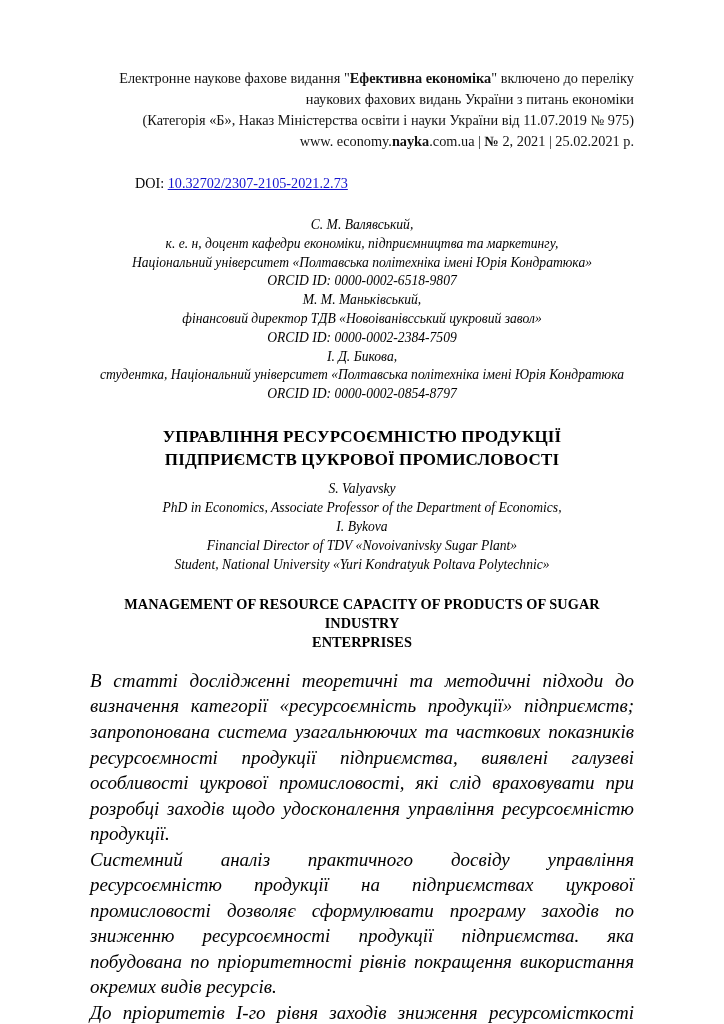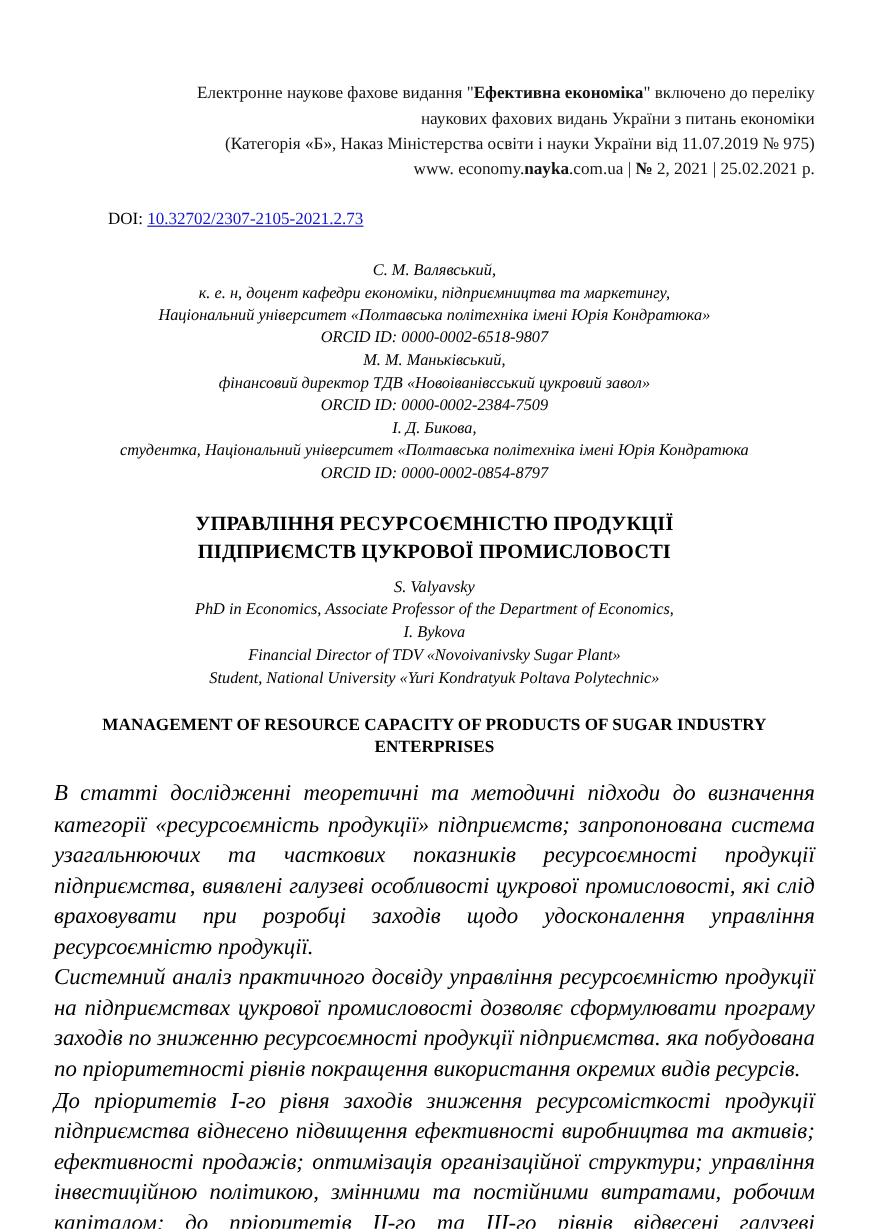--- a/index.html
+++ b/index.html
@@ -19,21 +19,21 @@
   }
 
   .page {
     position: absolute;
     left: 0;
     top: 0;
     width: 724px;
     height: 1024px;
     background: #fff;
     box-sizing: border-box;
-    padding: 0 45px;
+    padding: 0 90px;
   }
 
   
   .journal-header {
     padding-top: 68px;
     text-align: right;
     font-size: 14.3px;
     line-height: 1.47;
     color: #121212;
   }

